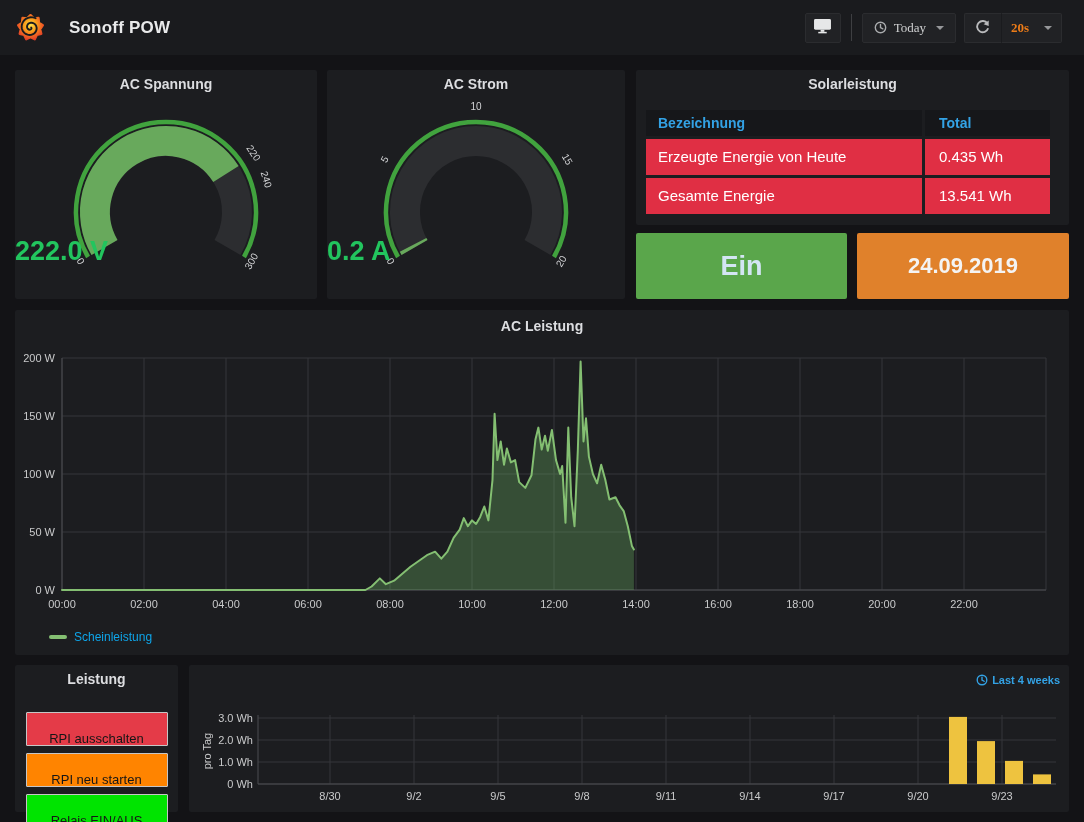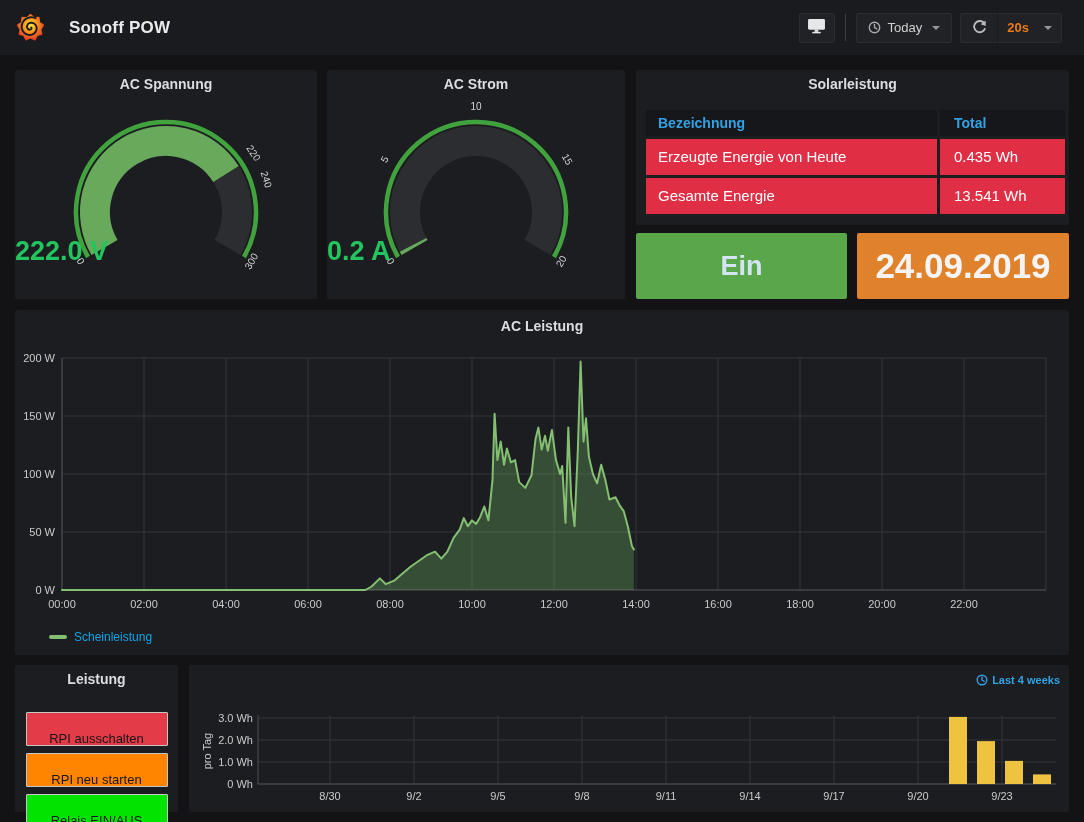--- a/index.html
+++ b/index.html
@@ -5,47 +5,47 @@
   html,body{margin:0;padding:0;background:#131316;}
   body{font-family:"Liberation Sans",sans-serif;color:#d8d9da;-webkit-font-smoothing:antialiased;}
   .stage{position:relative;width:1084px;height:822px;background:#131316;overflow:hidden;}
 
   
   .topbar{position:absolute;left:0;top:0;width:100%;height:55px;background:#1a1b1e;display:flex;align-items:center;}
   .logo{width:27px;height:27px;margin-left:17px;flex:0 0 auto;}
   .logo svg{width:27px;height:27px;display:block;}
   .dash-title{font-size:17px;font-weight:700;color:#e9eaeb;margin-left:25px;letter-spacing:.2px;cursor:pointer;}
   .tb-controls{margin-left:auto;display:flex;align-items:center;margin-right:22px;}
-  .tb-btn{height:30px;background:#212225;border:1px solid #2b2c2f;color:#c7c8c9;display:flex;align-items:center;justify-content:center;border-radius:2px;cursor:pointer;font-family:Liberation Sans, sans-serif;}
+  .tb-btn{height:30px;background:#212225;border:1px solid #2b2c2f;color:#c7c8c9;display:flex;align-items:center;justify-content:center;border-radius:2px;cursor:pointer;font-family:Liberation Serif, serif;}
   #tv-btn{width:36px;}
   .tb-sep{width:1px;height:27px;background:#3e3f42;margin:0 10px;}
   #time-btn{padding:0 11px;gap:7px;font-size:13px;color:#cfd0d1;}
   .caret{width:0;height:0;border-left:4px solid transparent;border-right:4px solid transparent;border-top:4px solid #96979a;margin-left:3px;}
   .tb-group{display:flex;margin-left:8px;}
   #refresh-btn{width:38px;border-right:1px solid #1a1b1e;border-radius:2px 0 0 2px;}
   #interval-btn{padding:0 9px;border-radius:0 2px 2px 0;gap:12px;font-size:13px;font-weight:700;border-left:none;}
 
   
   .panel{position:absolute;background:#1c1d20;border-radius:2px;}
   .panel-title{height:28px;display:flex;align-items:center;justify-content:center;font-size:14px;font-weight:700;color:#dcdde0;cursor:pointer;}
 
   #p-voltage{left:15px;top:70px;width:302px;height:229px;}
   #p-current{left:327px;top:70px;width:298px;height:229px;}
   #p-solar{left:636px;top:70px;width:433px;height:155px;}
   #p-ein{left:636px;top:233px;width:211px;height:66px;display:flex;align-items:center;justify-content:center;font-size:27px;font-weight:700;}
-  #p-date{left:857px;top:233px;width:212px;height:66px;display:flex;align-items:center;justify-content:center;font-size:35px;font-weight:700;color:#f4f4f4;}
+  #p-date{left:857px;top:233px;width:212px;height:66px;display:flex;align-items:center;justify-content:center;font-size:22px;font-weight:700;color:#f4f4f4;}
   #p-power{left:15px;top:310px;width:1054px;height:345px;}
   #p-ctrl{left:15px;top:665px;width:163px;height:147px;}
   #p-daily{left:189px;top:665px;width:880px;height:147px;}
 
   .gauge-svg{position:absolute;left:0;top:30px;width:100%;height:199px;}
   .gauge-value{position:absolute;left:0;right:0;top:166px;font-size:27px;font-weight:700;color:#22c55e;}
 
   
-  .solar-table{position:absolute;left:10px;right:4px;top:40px;display:grid;grid-template-columns:1fr 125px;gap:3px;}
+  .solar-table{position:absolute;left:10px;right:19px;top:40px;display:grid;grid-template-columns:1fr 125px;gap:3px;}
   .th{background:#16171a;height:26px;line-height:26px;font-size:14px;font-weight:700;}
   .th.c1{padding-left:12px;}
   .th.c2{padding-left:14px;}
   .td{height:36px;line-height:36px;font-size:15px;color:#ffffff;}
   .td.c1{padding-left:12px;}
   .td.c2{padding-left:14px;}
 
   
   .ctl-btn{width:142px;height:23px;margin:7px auto 0;display:block;border:1px solid #c6c6c6;border-radius:1px;font-size:13px;color:#161616;font-family:inherit;padding:16px;cursor:pointer;line-height:20px;}
   .ctl-btn.first{margin-top:19px;}

